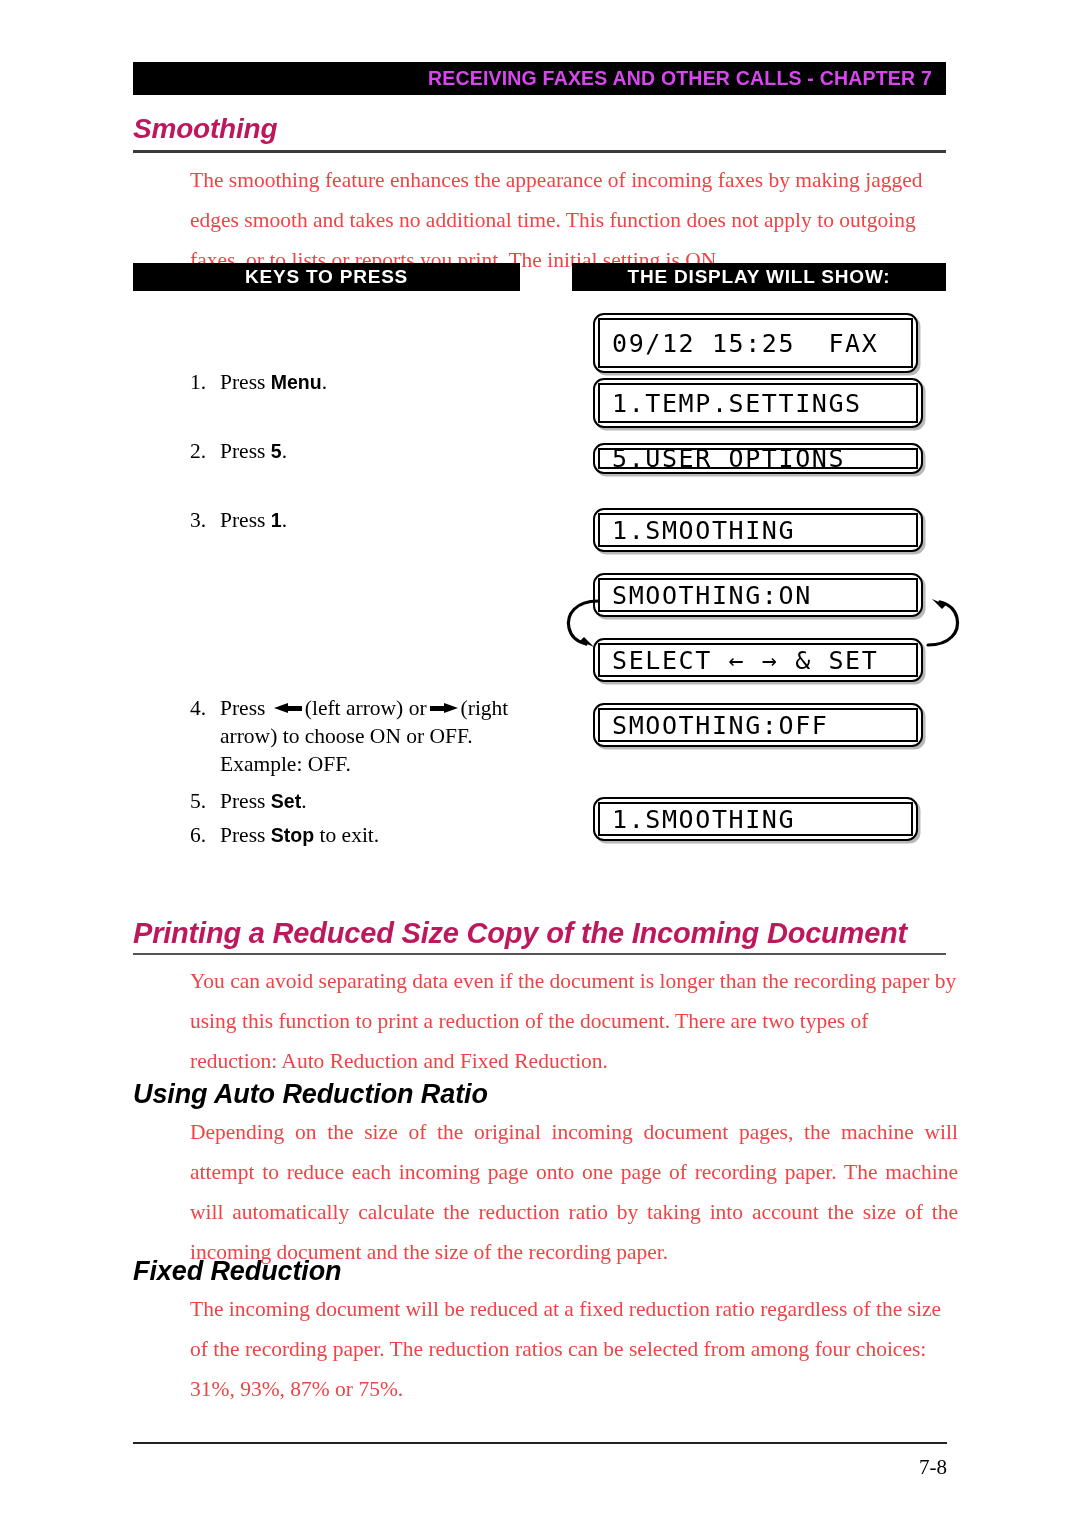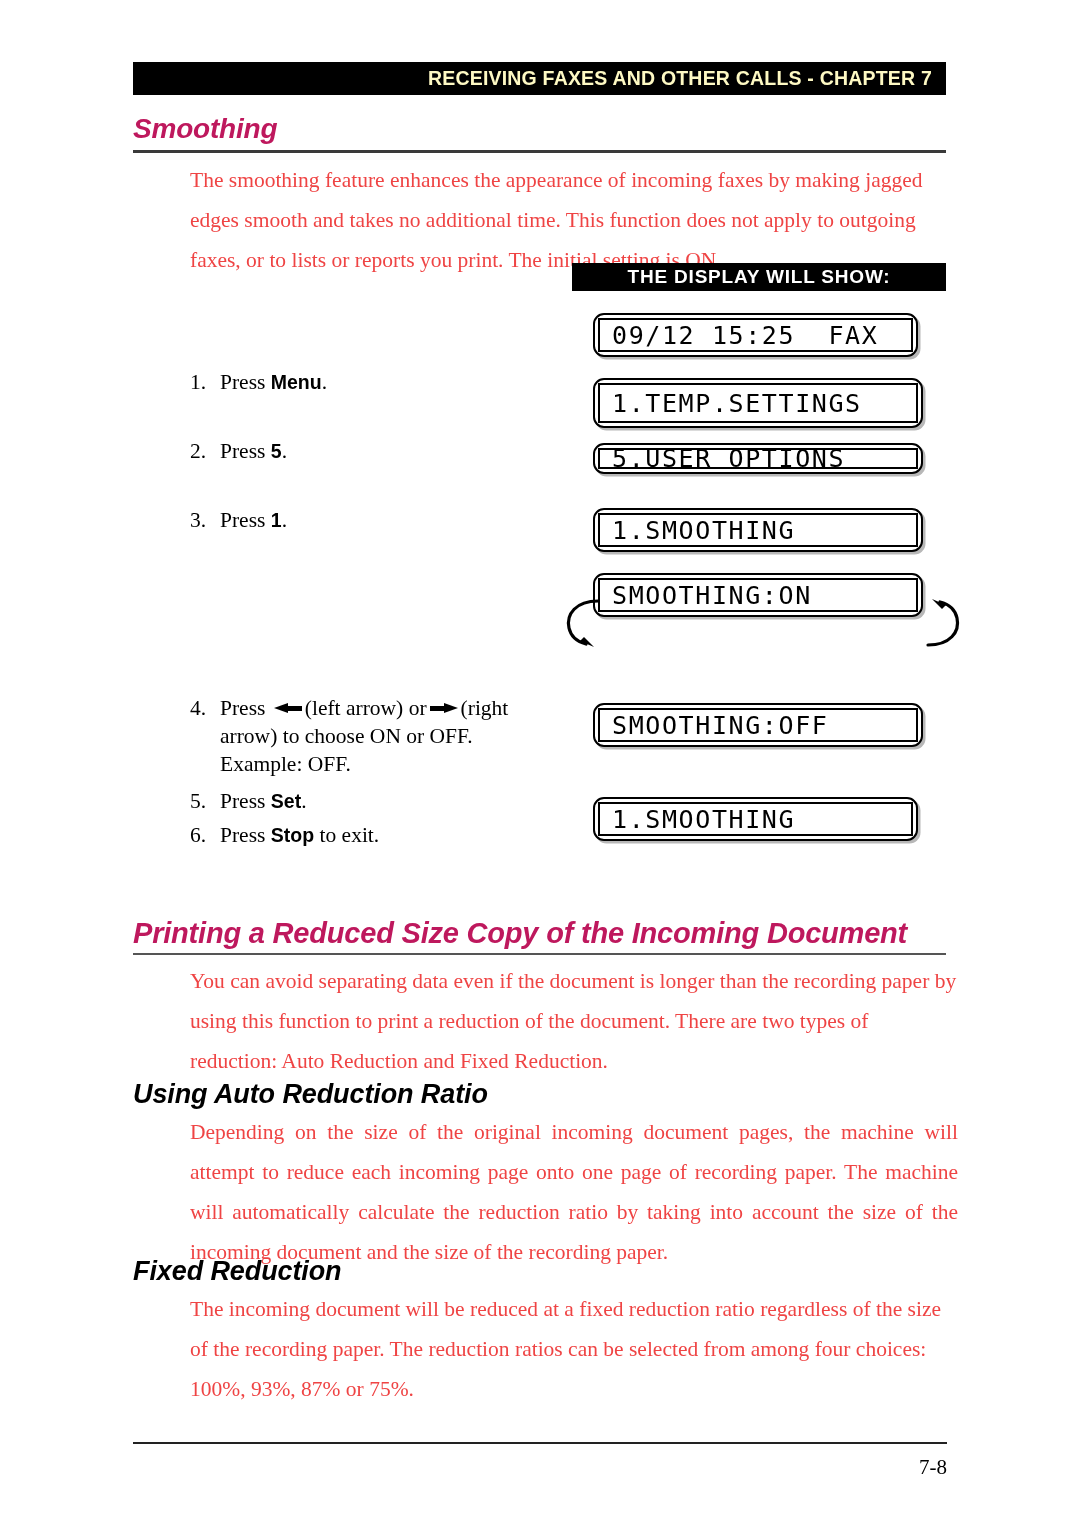--- a/index.html
+++ b/index.html
@@ -24,21 +24,21 @@
   }
 
   
   .chapter-bar {
     position: absolute;
     left: 133px;
     top: 62px;
     width: 813px;
     height: 33px;
     background: #000;
-    color: #fef9c3;
+    color: #d946ef;
     font-family: "Liberation Sans", sans-serif;
     font-weight: bold;
     font-size: 19.5px;
     letter-spacing: 0.2px;
     display: flex;
     align-items: center;
     justify-content: flex-end;
     padding-right: 14px;
     box-sizing: border-box;
   }
@@ -254,20 +254,21 @@
 
 <div class="page">
 
   <div class="chapter-bar">RECEIVING FAXES AND OTHER CALLS - CHAPTER 7</div>
 
   <div class="h1" id="heading-smoothing">Smoothing</div>
   <div class="h1-rule" id="rule-smoothing"></div>
 
   <div class="para" id="para-smoothing">The smoothing feature enhances the appearance of incoming faxes by making jagged edges smooth and takes no additional time. This function does not apply to outgoing faxes, or to lists or reports you print. The initial setting is ON.</div>
 
+  <div class="col-head" id="col-head-keys">KEYS TO PRESS</div>
   <div class="col-head" id="col-head-display">THE DISPLAY WILL SHOW:</div>
 
   <div class="step" id="step-1">
     <span class="num">1.</span>
     <span class="txt"><span>Press </span><b>Menu</b><span>.</span></span>
   </div>
 
   <div class="step" id="step-2">
     <span class="num">2.</span>
     <span class="txt"><span>Press </span><b>5</b><span>.</span></span>
@@ -286,21 +287,21 @@
   <div class="step" id="step-5">
     <span class="num">5.</span>
     <span class="txt"><span>Press </span><b>Set</b><span>.</span></span>
   </div>
 
   <div class="step" id="step-6">
     <span class="num">6.</span>
     <span class="txt"><span>Press </span><b>Stop</b><span> to exit.</span></span>
   </div>
 
-  <div class="lcd" style="left:593px; top:313px; width:325px; height:44px;">
+  <div class="lcd" style="left:593px; top:313px; width:325px; height:60px;">
     <div class="inner">
         <span class="lcd-text">09/12 15:25  FAX</span>
       </div>
   </div>
 
   <div class="lcd" style="left:593px; top:378px; width:330px; height:50px;">
     <div class="inner">
         <span class="lcd-text">1.TEMP.SETTINGS</span>
       </div>
   </div>
@@ -316,20 +317,25 @@
         <span class="lcd-text">1.SMOOTHING</span>
       </div>
   </div>
 
   <div class="lcd" style="left:593px; top:573px; width:330px; height:44px;">
     <div class="inner">
         <span class="lcd-text">SMOOTHING:ON</span>
       </div>
   </div>
 
+  <div class="lcd" style="left:593px; top:638px; width:330px; height:44px;">
+    <div class="inner">
+        <span class="lcd-text">SELECT ← → &amp; SET</span>
+      </div>
+  </div>
 
   <div class="lcd" style="left:593px; top:703px; width:330px; height:44px;">
     <div class="inner">
         <span class="lcd-text">SMOOTHING:OFF</span>
       </div>
   </div>
 
   <div class="lcd" style="left:593px; top:797px; width:325px; height:44px;">
     <div class="inner">
         <span class="lcd-text">1.SMOOTHING</span>
@@ -348,18 +354,18 @@
 
   <div class="h1" id="heading-reduced">Printing a Reduced Size Copy of the Incoming Document</div>
   <div class="h1-rule thin" id="rule-reduced"></div>
 
   <div class="para" id="para-reduced">You can avoid separating data even if the document is longer than the recording paper by using this function to print a reduction of the document. There are two types of reduction: Auto Reduction and Fixed Reduction.</div>
 
   <div class="h2" id="heading-auto-ratio">Using Auto Reduction Ratio</div>
   <div class="para" id="para-auto-ratio">Depending on the size of the original incoming document pages, the machine will attempt to reduce each incoming page onto one page of recording paper.  The machine will automatically calculate the reduction ratio by taking into account the size of the incoming document and the size of the recording paper.</div>
 
   <div class="h2" id="heading-fixed-reduction">Fixed Reduction</div>
-  <div class="para" id="para-fixed-reduction">The incoming document will be reduced at a fixed reduction ratio regardless of the size of the recording paper. The reduction ratios can be selected from among four choices: 100%, 93%, 87% or 75%.</div>
+  <div class="para" id="para-fixed-reduction">The incoming document will be reduced at a fixed reduction ratio regardless of the size of the recording paper. The reduction ratios can be selected from among four choices: 31%, 93%, 87% or 75%.</div>
 
   <div id="footer-rule"></div>
   <div id="page-number">7-8</div>
 
 </div>
 
 </body></html>

